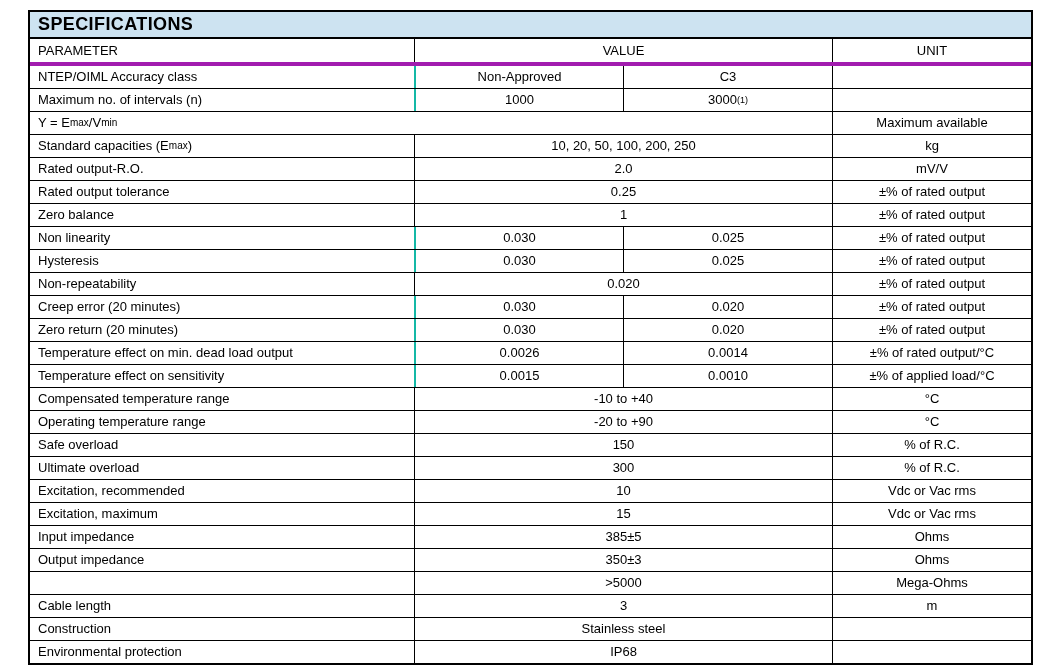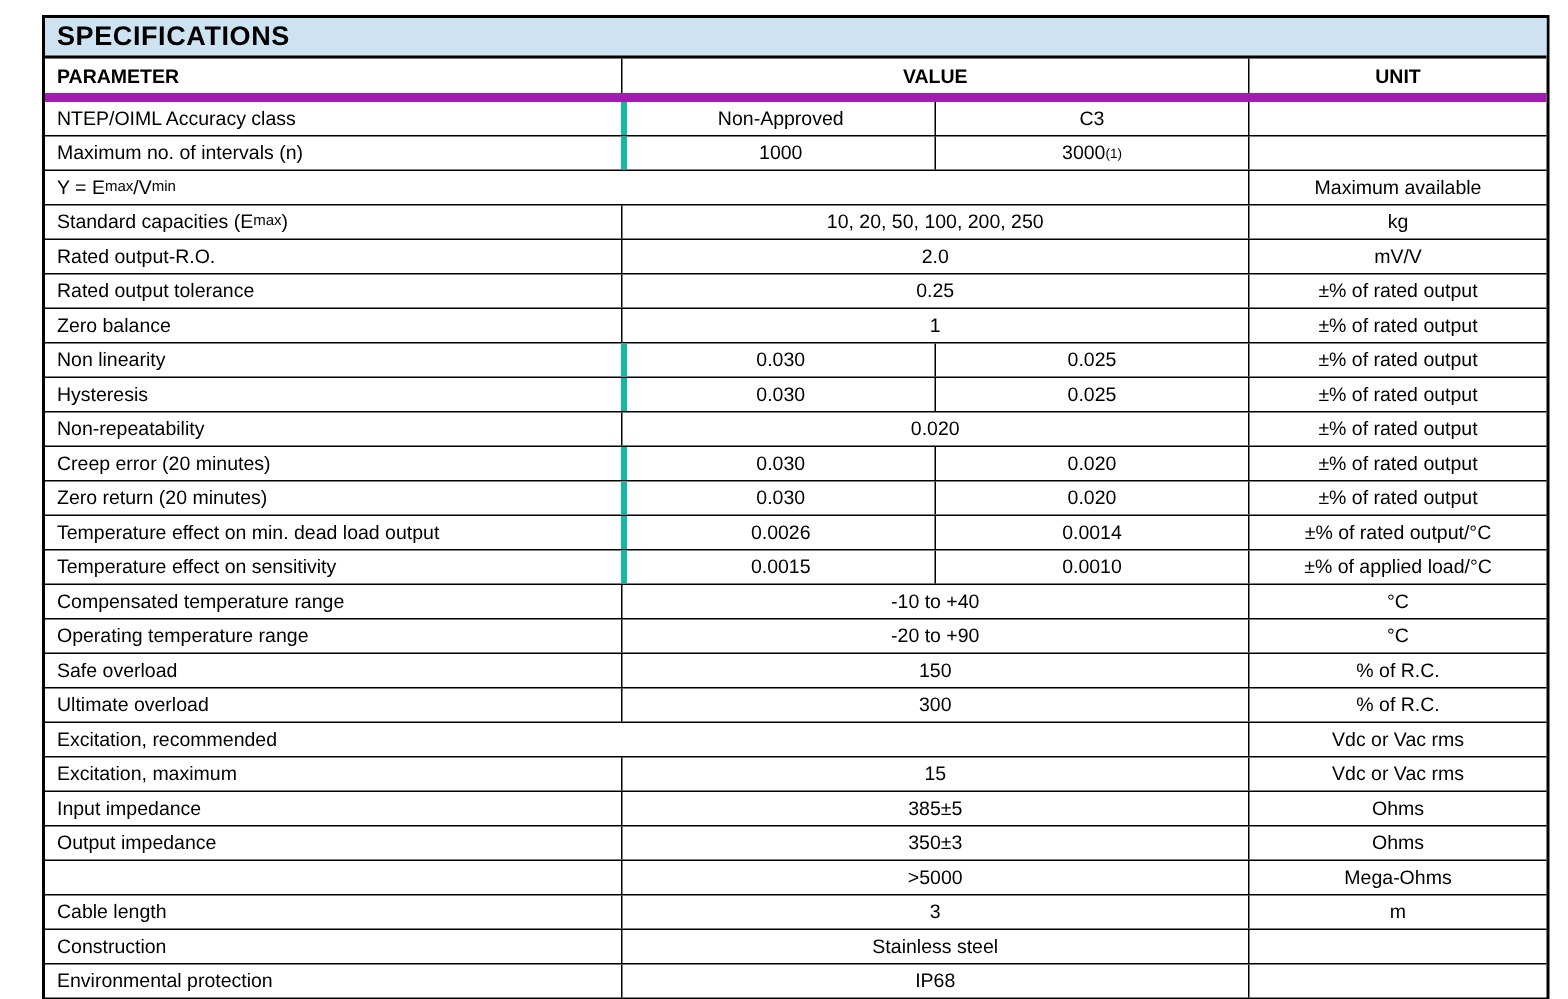--- a/index.html
+++ b/index.html
@@ -40,22 +40,22 @@
     font-weight: bold;
     letter-spacing: 0.4px;
   }
   .grid-row {
     display: grid;
     grid-template-columns: 384px 209px 209px 199px;
     align-items: stretch;
   }
   .thead {
     height: 23px;
-    border-bottom: 6px solid #a21caf;
-    font-weight: bold;
+    border-bottom: 4px solid #a21caf;
+    font-weight: normal;
   }
   .row {
     height: 22px;
     border-bottom: 1px solid #000000;
   }
   .row:last-child {
     border-bottom: none;
   }
   .cell {
     display: flex;
@@ -63,21 +63,21 @@
     justify-content: center;
     font-size: 13px;
     line-height: 14px;
     overflow: hidden;
     white-space: nowrap;
   }
   .cell.param {
     justify-content: flex-start;
     padding-left: 8px;
   }
-  .cell.v1       { grid-column: 2 / 3; border-left: 4px solid #14b8a6; }
+  .cell.v1       { grid-column: 2 / 3; border-left: 2px solid #14b8a6; }
   .cell.v2       { grid-column: 3 / 4; border-left: 1px solid #000000; }
   .cell.v-span   { grid-column: 2 / 4; border-left: 1px solid #000000; }
   .cell.unit     { grid-column: 4 / 5; border-left: 1px solid #000000; text-align: right; }
   .thead .cell   { font-size: 13px; }
   .cell sub {
     font-size: 10px;
     line-height: 0;
     vertical-align: -3px;
   }
   .cell sup {
@@ -195,20 +195,21 @@
           <div class="cell v-span">150</div>
           <div class="cell unit">% of R.C.</div>
         </div>
         <div class="grid-row row">
           <div class="cell param">Ultimate overload</div>
           <div class="cell v-span">300</div>
           <div class="cell unit">% of R.C.</div>
         </div>
         <div class="grid-row row">
           <div class="cell param">Excitation, recommended</div>
+          <div class="cell v-span">10</div>
           <div class="cell unit">Vdc or Vac rms</div>
         </div>
         <div class="grid-row row">
           <div class="cell param">Excitation, maximum</div>
           <div class="cell v-span">15</div>
           <div class="cell unit">Vdc or Vac rms</div>
         </div>
         <div class="grid-row row">
           <div class="cell param">Input impedance</div>
           <div class="cell v-span">385±5</div>

